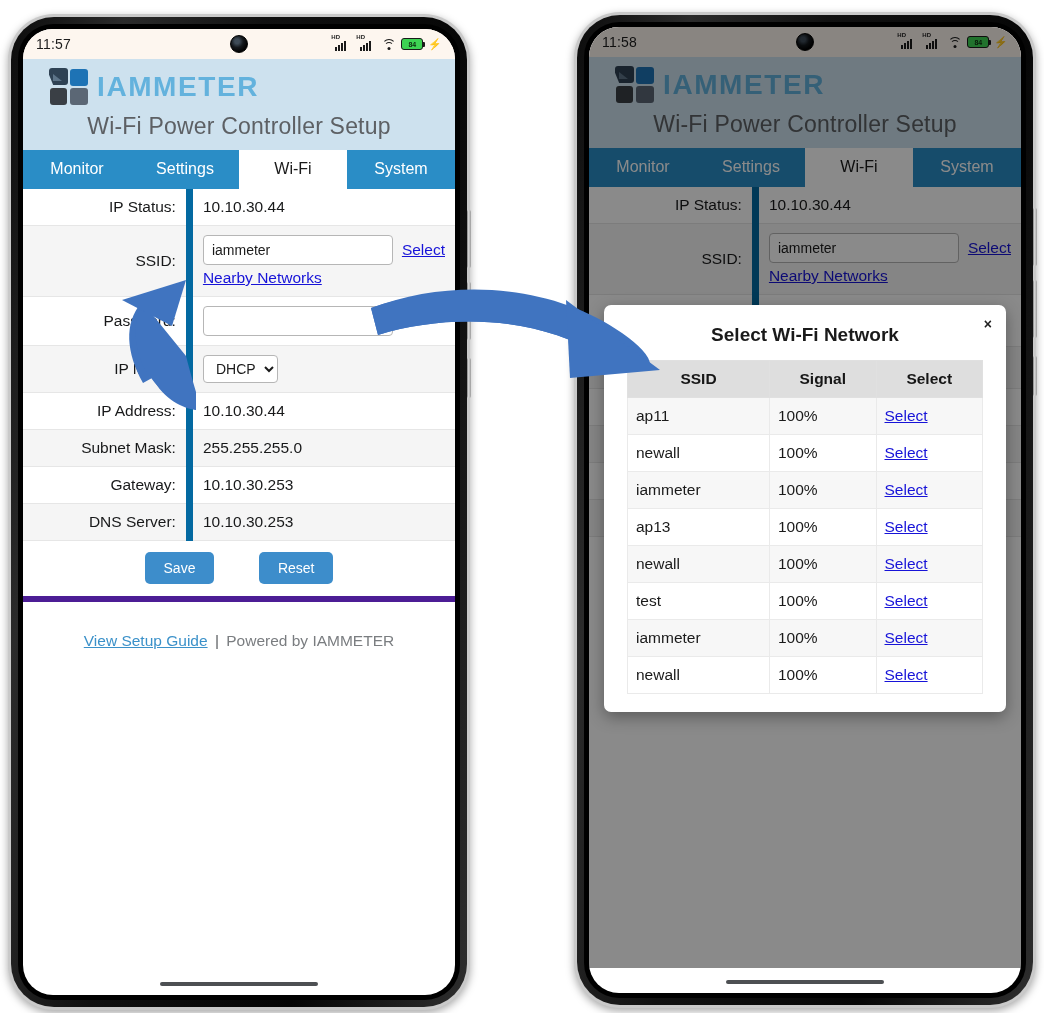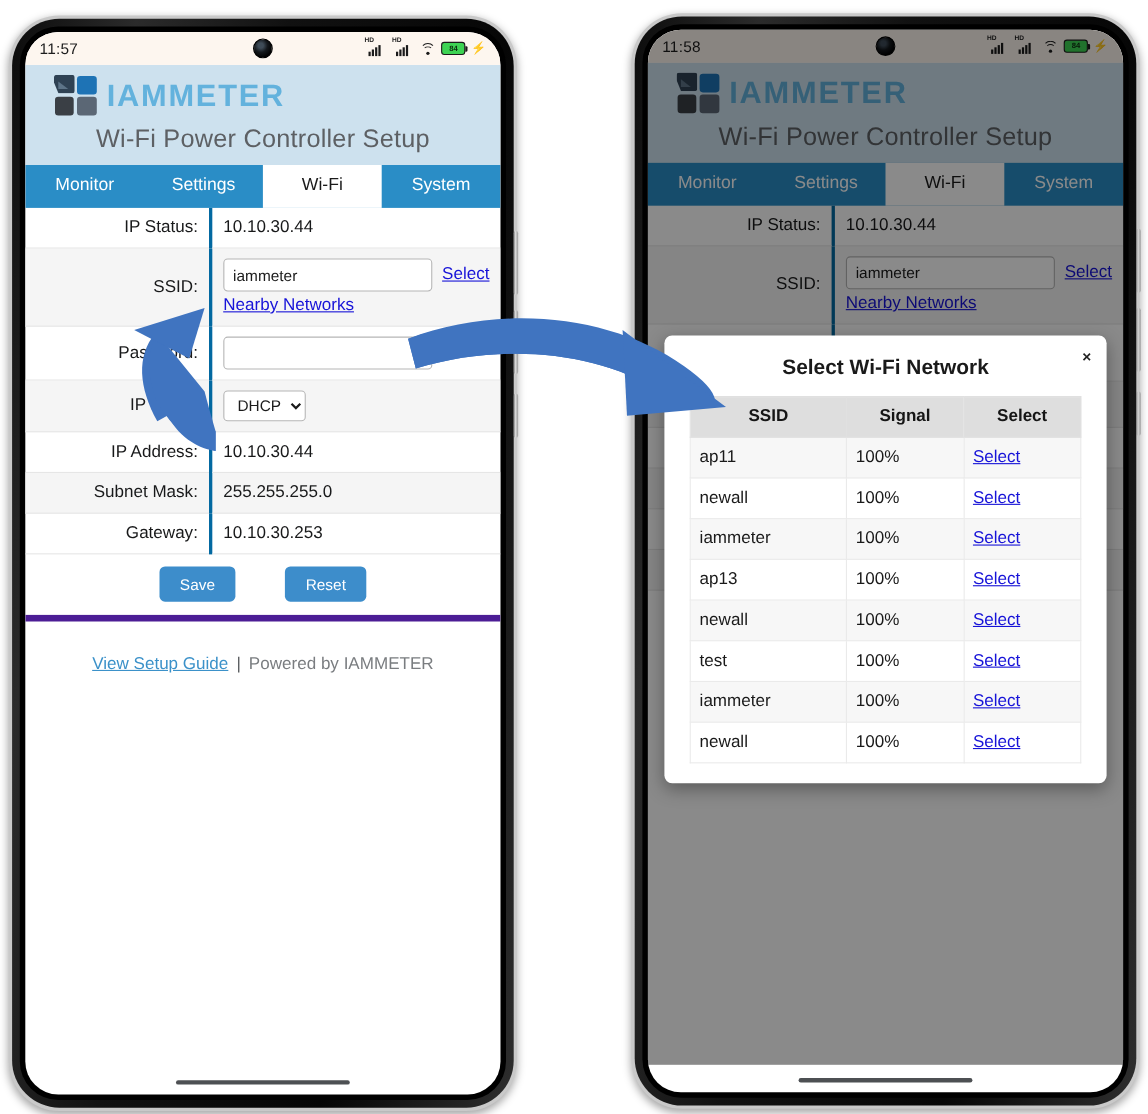--- a/index.html
+++ b/index.html
@@ -102,21 +102,21 @@
     flex: 1; text-align: center; padding: 10px 0 11px 0;
     font-size: 16px; color: #ffffff;
   }
   .tab.active { background: #ffffff; color: #1a1a1a; }
 
   
   .ftable { width: 100%; border-collapse: collapse; }
   .ftable tr { border-bottom: 1px solid #e6e6e6; }
   .ftable tr.alt { background: #f5f5f5; }
   .ftable td { padding: 9px 10px; font-size: 15.5px; color: #18191a; vertical-align: middle; }
-  .ftable td.lbl { text-align: right; width: 172px; border-right: 3px solid #0369a1; white-space: nowrap; }
+  .ftable td.lbl { text-align: right; width: 172px; border-right: 7px solid #0369a1; white-space: nowrap; }
   .ftable td.val { text-align: left; }
   .txtin {
     width: 190px; height: 30px; border: 1px solid #b6b6b6; border-radius: 4px;
     background: #fff; font-size: 14px; color: #1b1b1b; padding: 0 8px;
     font-family: "Liberation Sans", sans-serif;
   }
   .selinline { display: flex; align-items: center; gap: 9px; }
   .lnk { color: #1713d8; text-decoration: underline; font-size: 15.5px; cursor: pointer; }
   .lnk2 { color: #1713d8; text-decoration: underline; font-size: 15.5px; display: inline-block; margin-top: 4px; cursor: pointer; }
   .ddl {
@@ -273,20 +273,24 @@
             <td class="val">10.10.30.44</td>
           </tr>
           <tr class="alt">
             <td class="lbl">Subnet Mask:</td>
             <td class="val">255.255.255.0</td>
           </tr>
           <tr>
             <td class="lbl">Gateway:</td>
             <td class="val">10.10.30.253</td>
           </tr>
+          <tr class="alt">
+            <td class="lbl">DNS Server:</td>
+            <td class="val">10.10.30.253</td>
+          </tr>
         </tbody>
           </table>
 
         <div class="btn-row">
           <button class="btn">Save</button>
           <button class="btn">Reset</button>
         </div>
 
         <div class="footer">
           <a>View Setup Guide</a>

